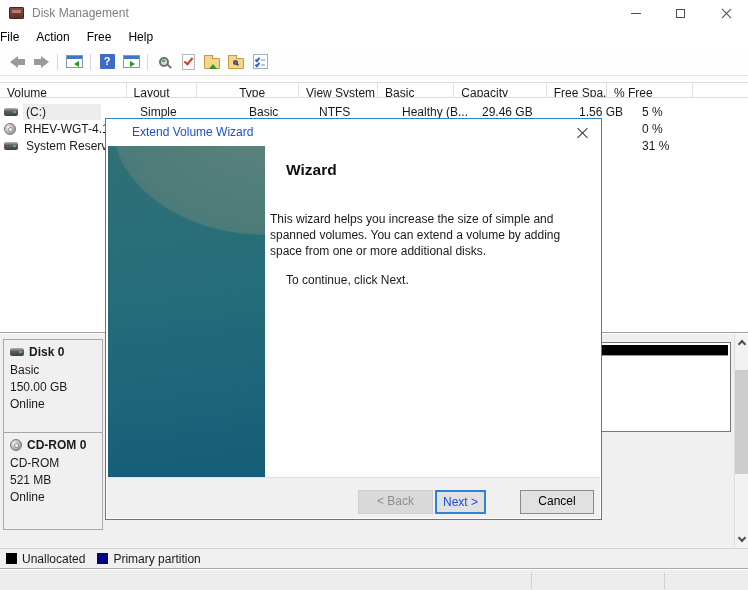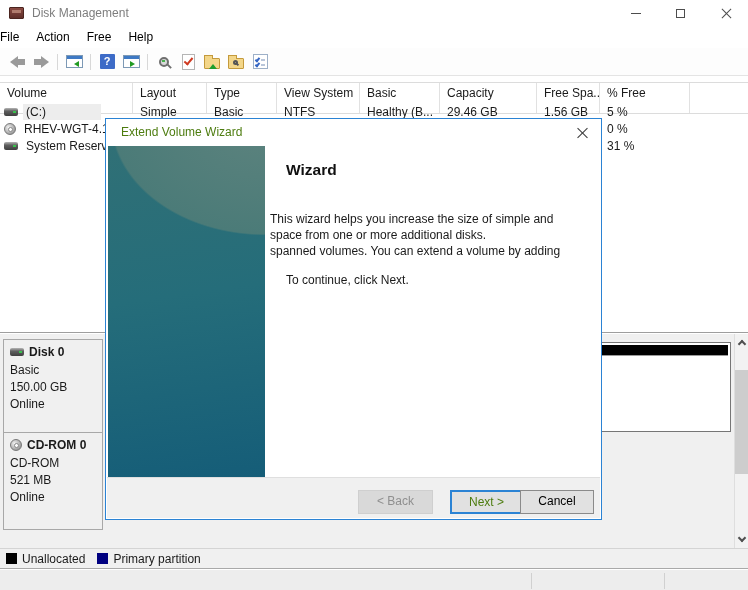--- a/index.html
+++ b/index.html
@@ -49,28 +49,28 @@
   .folder .up-arrow{position:absolute;left:4px;top:1px;width:0;height:0;border:4px solid transparent;border-bottom:5px solid #1e9e2e;}
   .folder .mini-mag{position:absolute;left:4px;top:1px;width:5px;height:5px;border:2px solid #555;border-radius:50%;}
   .folder .mini-mag::after{content:"";position:absolute;width:4px;height:2px;background:#555;transform:rotate(45deg);right:-3px;bottom:-2px;}
   .listico{width:15px;height:15px;background:#fff;border:1px solid #9db0c8;display:flex;flex-direction:column;justify-content:space-evenly;padding:2px;}
   .lrow{display:flex;align-items:center;gap:2px;}
   .lrow .chk{width:3px;height:5px;border-right:2px solid #3566c4;border-bottom:2px solid #3566c4;transform:rotate(40deg);flex:none;}
   .lrow .ln{flex:1;height:2px;background:#b9c6da;}
 
   
   .volume-list{position:absolute;left:0;top:76px;width:748px;height:256px;background:#fff;}
-  .vl-header{position:absolute;left:0;top:6px;height:32px;width:748px;display:flex;border-top:1px solid #dcdcdc;border-bottom:1px solid #dcdcdc;background:#fff;}
+  .vl-header{position:absolute;left:0;top:6px;height:16px;width:748px;display:flex;border-top:1px solid #dcdcdc;border-bottom:1px solid #dcdcdc;background:#fff;}
   .vl-hcell{border-right:1px solid #e1e1e1;padding:3px 0 0 7px;color:#1a1a1a;overflow:hidden;white-space:nowrap;}
   .vl-row{position:absolute;left:0;height:17px;width:748px;display:flex;align-items:center;}
   .vl-cell{padding-left:7px;overflow:hidden;white-space:nowrap;flex:none;}
   .vl-name{display:flex;align-items:center;padding-left:4px;}
   .vl-name .nm{padding:1px 3px;}
   .vl-name.selected .nm{background:#ededed;min-width:78px;}
-  .w0{width:133px;} .w1{width:74px;} .w2{width:70px;} .w3{width:83px;} .w4{width:80px;}
+  .w0{width:133px;} .w1{width:74px;} .w2{width:70px;margin-left:35px;} .w3{width:83px;} .w4{width:80px;}
   .w5{width:97px;} .w6{width:63px;} .w7{width:90px;} .w8{width:58px;border-right:none;}
   .diskico{width:14px;height:8px;background:linear-gradient(#b5b5b5,#5f5f5f 40%,#3f3f3f);border-radius:2px;position:relative;flex:none;margin-right:5px;}
   .diskico::after{content:"";position:absolute;right:2px;top:3px;width:3px;height:2px;background:#39c24c;}
   .cdico{width:12px;height:12px;border-radius:50%;background:radial-gradient(circle at 35% 35%,#f2f2f2,#9a9a9a 75%);border:1px solid #787878;position:relative;flex:none;margin-right:5px;}
   .cdico::after{content:"";position:absolute;left:3px;top:3px;width:3px;height:3px;border-radius:50%;background:#fff;border:1px solid #8a8a8a;}
 
   
   .graphical{position:absolute;left:0;top:332px;width:748px;height:216px;background:#f0f0f0;
              border-top:1px solid #9e9e9e;box-shadow:inset 0 1px 0 #fff;}
   .disk-panel{position:absolute;left:3px;width:100px;background:#f0f0f0;border:1px solid #a8a8a8;padding:5px 0 0 6px;}
@@ -93,36 +93,36 @@
   .legend-item{display:flex;align-items:center;margin-right:12px;}
   .legend-sq{width:11px;height:11px;margin-right:5px;flex:none;}
   .statusbar{position:absolute;left:0;top:568px;width:748px;height:22px;background:#ededed;
              border-top:1px solid #a9a9a9;box-shadow:inset 0 1px 0 #fff;}
   .sb-sep{position:absolute;top:4px;width:1px;height:16px;background:#d0d0d0;}
 
   
   .wizard{position:absolute;left:105px;top:118px;width:497px;height:402px;background:#fff;
           border:1px solid #2b83d4;z-index:10;}
   .wiz-titlebar{position:absolute;left:0;top:0;width:100%;height:26px;background:#fff;}
-  .wiz-title{position:absolute;left:15px;top:6px;color:#4d7c0f;}
+  .wiz-title{position:absolute;left:26px;top:6px;color:#1d4ed8;}
   .wiz-close{position:absolute;right:12px;top:7px;width:13px;height:13px;}
   .wiz-close::before,.wiz-close::after{content:"";position:absolute;left:6px;top:0;width:1px;height:14px;background:#3a3a3a;}
   .wiz-close::before{transform:rotate(45deg);}
   .wiz-close::after{transform:rotate(-45deg);}
   .wiz-image{position:absolute;left:2px;top:27px;width:157px;height:331px;
      background:
        radial-gradient(ellipse 135% 48% at 100% -8%, #5d837e 0%, #4b7b78 72%, rgba(75,123,120,0) 73%),
        linear-gradient(172deg,#307076 0%,#256d7a 45%,#155d78 100%);}
   .wiz-heading{position:absolute;left:180px;top:40px;width:330px;font-weight:700;font-size:15.5px;line-height:21px;color:#101010;}
   .wiz-body{position:absolute;left:164px;top:92px;width:330px;line-height:16px;}
   .wiz-footerline{position:absolute;left:180px;top:154px;width:330px;}
   .wiz-btnbar{position:absolute;left:1px;right:1px;bottom:1px;top:358px;background:#f0f0f0;border-top:1px solid #dfdfdf;}
   .wiz-btn{position:absolute;top:371px;height:24px;text-align:center;line-height:21px;font-size:12px;}
   .btn-back{left:252px;width:75px;background:#d9d9d9;border:1px solid #cfcfcf;color:#8f8f8f;}
-  .btn-next{left:344px;width:73px;background:#e1e1e1;border:2px solid #2b83d4;color:#4d7c0f;}
+  .btn-next{left:329px;width:51px;background:#e1e1e1;border:2px solid #2b83d4;color:#1d4ed8;}
   .btn-cancel{left:414px;width:74px;background:#e1e1e1;border:1px solid #8a8a8a;color:#000;}
 </style>
 </head>
 <body>
 
 <div id="app">
 
   <div class="titlebar">
     <span class="appico"></span>
     <span class="title-text">Disk Management</span>
@@ -318,22 +318,22 @@
     <div class="wiz-titlebar">
       <span class="wiz-title">Extend Volume Wizard</span>
       <span class="wiz-close"></span>
     </div>
     <div class="wiz-image"></div>
     <div class="wiz-heading">
       <div>Wizard</div>
     </div>
     <div class="wiz-body">
       <div>This wizard helps you increase the size of simple and</div>
+      <div>spanned volumes. You can extend a volume  by adding</div>
       <div>space from one or more additional disks.</div>
-      <div>spanned volumes. You can extend a volume  by adding</div>
     </div>
     <div class="wiz-footerline">To continue, click Next.</div>
     <div class="wiz-btnbar"></div>
     <div class="wiz-btn btn-back">&lt; Back</div>
     <div class="wiz-btn btn-next">Next &gt;</div>
     <div class="wiz-btn btn-cancel">Cancel</div>
   </div>
 
 </div>
 

